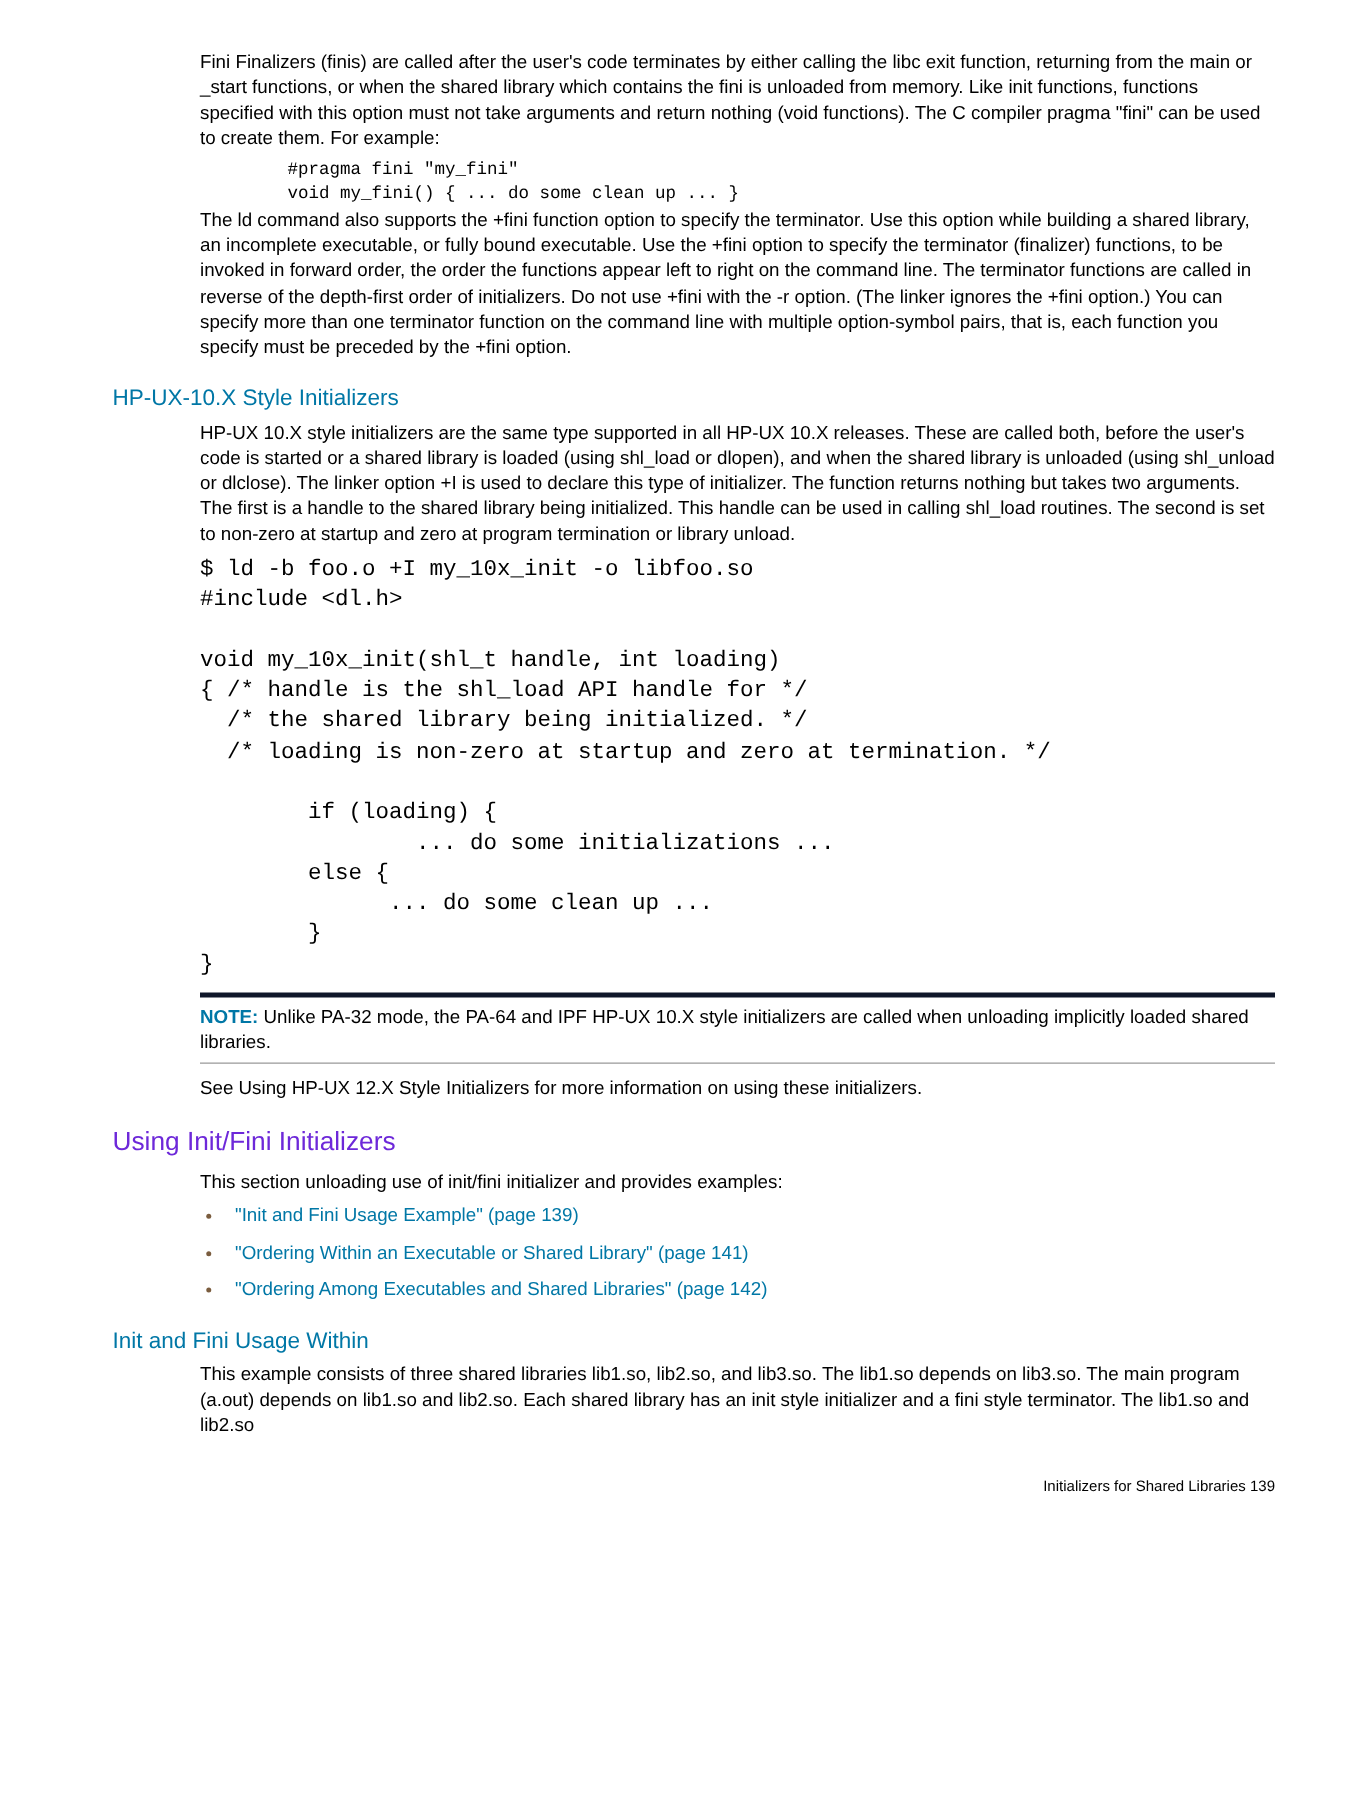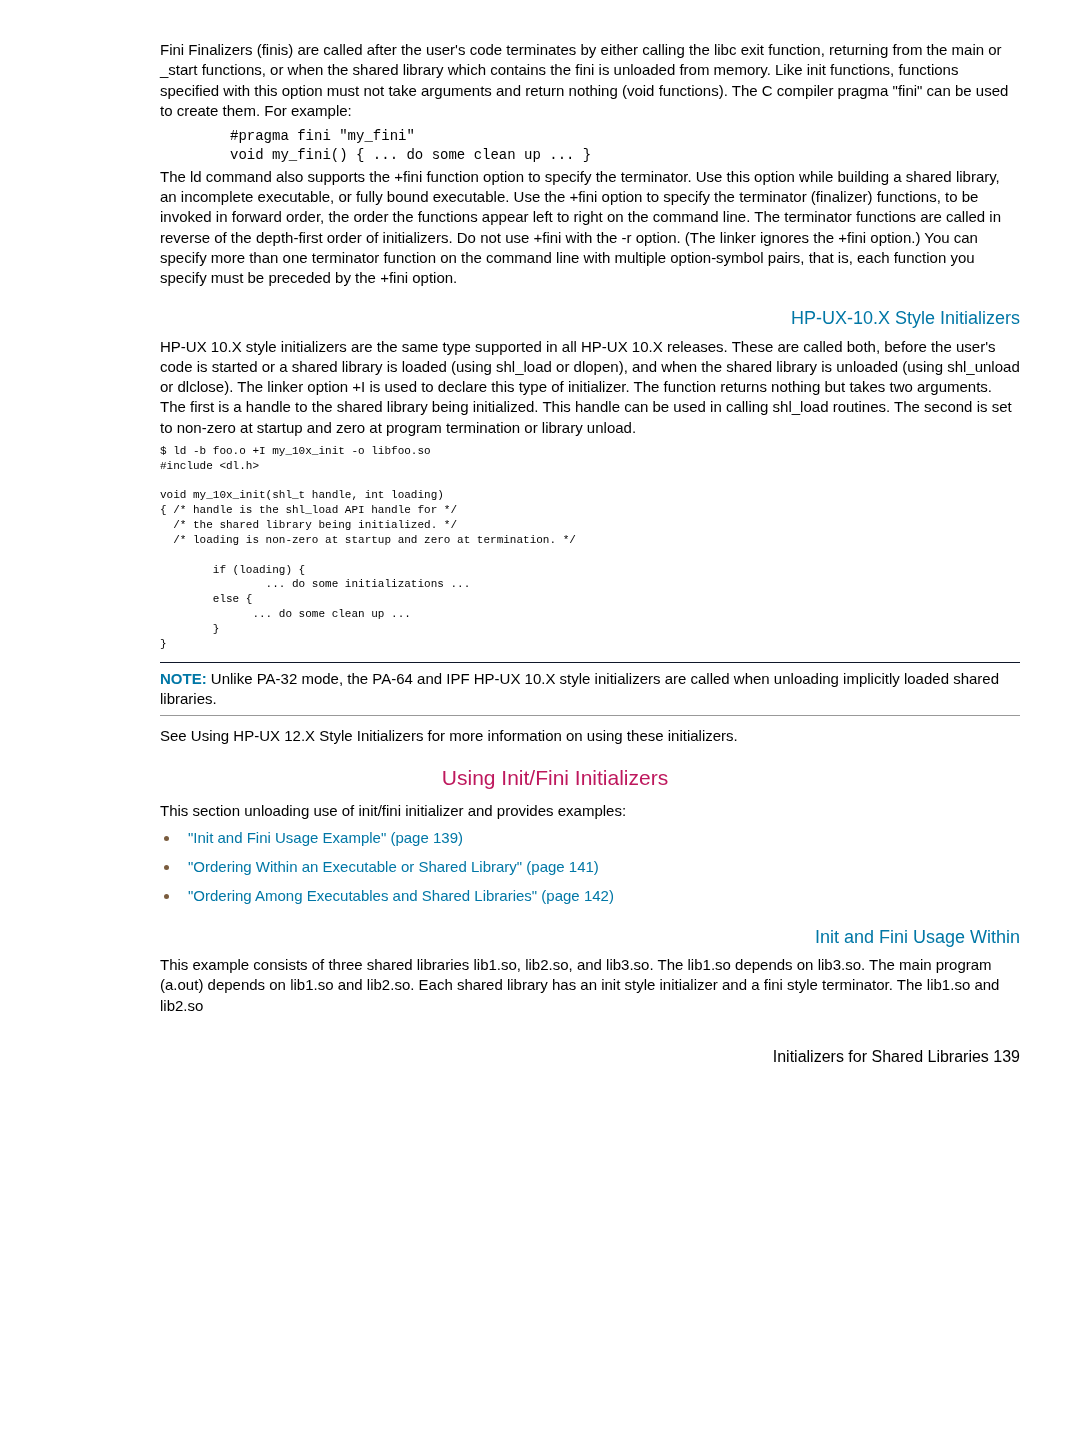--- a/index.html
+++ b/index.html
@@ -19,38 +19,36 @@
   .code-block {
     font-family: "Courier New", monospace;
     white-space: pre;
     margin: 2px 0 2px 140px;
     font-size: 14px;
   }
   .code-block-wide {
     font-family: "Courier New", monospace;
     white-space: pre;
     margin: 6px 0 6px 70px;
-    font-size: 11px;
+    font-size: 18px;
   }
   h3 {
     color: #0077a6;
     font-weight: normal;
     font-size: 18px;
     margin: 18px 0 6px 0;
-    text-align: right;
   }
   h2 {
-    color: #be185d;
+    color: #6d28d9;
     font-weight: normal;
     font-size: 21px;
     margin: 18px 0 8px 0;
-    text-align: center;
   }
   .note-box {
-    border-top: 1px solid #0f172a;
+    border-top: 4px solid #0f172a;
     border-bottom: 1px solid #999;
     margin: 10px 0 10px 70px;
     padding: 6px 0;
   }
   .note-label {
     color: #0077a6;
     font-weight: bold;
   }
   ul {
     margin: 4px 0 8px 90px;
@@ -63,21 +61,21 @@
   }
   li::marker {
     color: #7a5c3e;
     font-size: 16px;
   }
   .link {
     color: #0077a6;
   }
   .footer {
     text-align: right;
-    font-size: 16px;
+    font-size: 12px;
     margin-top: 30px;
   }
   b { font-weight: normal; }
 </style>
 </head>
 <body>
 
 <p class="body-text">
   <b>Fini</b><span> Finalizers (finis) are called after the user's code terminates by either calling the </span><span class="code-inline">libc</span><span> exit function, returning from the main or </span><span class="code-inline">_start</span><span> functions, or when the shared library which contains the fini is unloaded from memory. Like init functions, functions specified with this option must not take arguments and return nothing (</span><span class="code-inline">void</span><span> functions). The C compiler pragma "fini" can be used to create them. For example:</span>
 </p>

